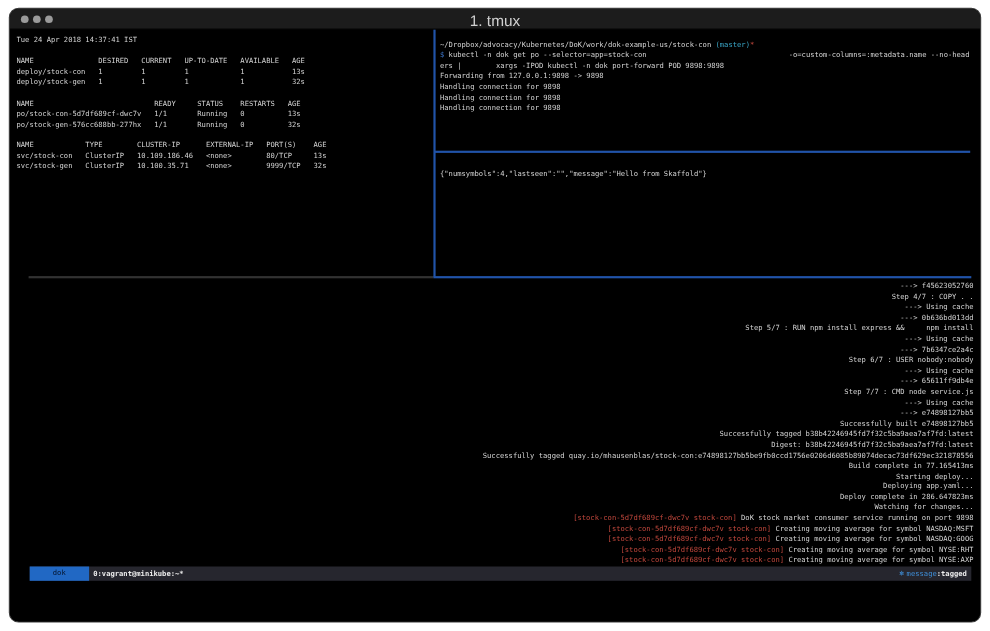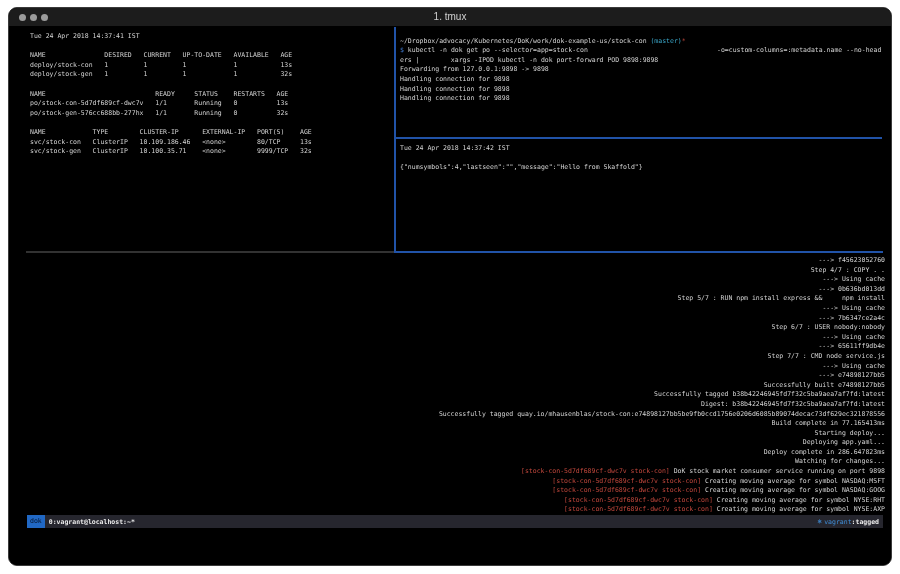--- a/index.html
+++ b/index.html
@@ -17,39 +17,39 @@
   html,body{margin:0;padding:0;}
   body{width:900px;height:574px;background:#ffffff;position:relative;overflow:hidden;
        font-family:"DejaVu Sans Mono",monospace;}
   .window{position:absolute;left:8px;top:7px;width:884px;height:559px;background:#000000;
           border:1px solid #3a3a3a;border-radius:9px;overflow:hidden;}
   .titlebar{position:absolute;left:0;top:0;width:100%;height:19px;background:#1c1c1c;
             border-bottom:1px solid #000;}
   .dots{position:absolute;left:10px;top:6px;display:flex;gap:4px;}
   .dot{width:7px;height:7px;border-radius:50%;background:#9b9b9b;display:inline-block;}
   .title{position:absolute;left:0;top:3px;width:100%;text-align:center;color:#d0d0d0;
-         font-family:"Liberation Sans",sans-serif;font-size:10px;}
+         font-family:"Liberation Sans",sans-serif;font-size:14px;}
   .terminal{position:absolute;left:0;top:19px;right:0;bottom:0;background:#000;}
   pre.pane{position:absolute;margin:0;font-size:6.5px;color:var(--terminal-text);}
   .tline{white-space:pre;height:9.6px;line-height:9.6px;}
   .c-cyan{color:var(--git-branch-cyan);}
   .c-red{color:var(--log-prefix-red);}
   .c-blue{color:var(--prompt-blue);}
   
-  .pane-top-left{left:21px;top:5px;width:362px;height:224px;overflow:hidden;}
+  .pane-top-left{left:6px;top:5px;width:362px;height:224px;overflow:hidden;}
   .pane-top-right-upper{left:391px;top:0;width:482px;height:100px;overflow:hidden;}
   .pane-top-right-lower{left:391px;top:117px;width:482px;height:105px;overflow:hidden;}
   .pane-bottom{left:21px;top:229px;width:855px;height:258px;overflow:hidden;text-align:right;}
   .vborder{position:absolute;left:385px;top:0px;width:2px;height:225px;background:var(--pane-border-active);}
   .hborder-right-mid{position:absolute;left:386px;top:110px;width:487px;height:2px;background:var(--pane-border-active);}
   .hborder-bottom-left{position:absolute;left:17px;top:224px;width:368px;height:1.5px;background:var(--pane-border-inactive);}
   .hborder-bottom-right{position:absolute;left:385px;top:224px;width:489px;height:2px;background:var(--pane-border-active);}
   .statusbar{position:absolute;left:18px;top:488px;width:856px;height:13px;background:var(--status-bar-bg);
              display:flex;align-items:center;font-size:6.5px;color:#e6e6e6;}
-  .session-badge{background:var(--status-session-bg);color:#04132b;padding:0 3px;height:13px;
+  .session-badge{background:var(--status-session-bg);color:#04132b;padding:0 21px;height:13px;
                  line-height:13px;display:inline-block;}
   .winlabel{margin-left:4px;font-weight:bold;color:#ececec;white-space:pre;}
   .sb-spacer{flex:1;}
   .k8s-icon{color:var(--kube-blue);margin-right:2px;font-size:8px;line-height:13px;}
   .ctx{color:var(--kube-blue);}
   .ns{color:#ececec;font-weight:bold;margin-right:4px;white-space:pre;}
 </style>
 </head>
 <body>
 
@@ -65,29 +65,29 @@
 
   <div class="terminal">
     <pre class="pane pane-top-left"><div class="tline"><span>Tue 24 Apr 2018 14:37:41 IST</span></div><div class="tline"> </div><div class="tline"><span>NAME               DESIRED   CURRENT   UP-TO-DATE   AVAILABLE   AGE</span></div><div class="tline"><span>deploy/stock-con   1         1         1            1           13s</span></div><div class="tline"><span>deploy/stock-gen   1         1         1            1           32s</span></div><div class="tline"> </div><div class="tline"><span>NAME                            READY     STATUS    RESTARTS   AGE</span></div><div class="tline"><span>po/stock-con-5d7df689cf-dwc7v   1/1       Running   0          13s</span></div><div class="tline"><span>po/stock-gen-576cc688bb-277hx   1/1       Running   0          32s</span></div><div class="tline"> </div><div class="tline"><span>NAME            TYPE        CLUSTER-IP      EXTERNAL-IP   PORT(S)    AGE</span></div><div class="tline"><span>svc/stock-con   ClusterIP   10.109.186.46   &lt;none&gt;        80/TCP     13s</span></div><div class="tline"><span>svc/stock-gen   ClusterIP   10.100.35.71    &lt;none&gt;        9999/TCP   32s</span></div></pre>
 
     <div class="vborder"></div>
 
     <pre class="pane pane-top-right-upper"><div class="tline"> </div><div class="tline"><span>~/Dropbox/advocacy/Kubernetes/DoK/work/dok-example-us/stock-con </span><span class="c-cyan">(master)</span><span class="c-red">*</span></div><div class="tline"><span class="c-blue">$</span><span> kubectl -n dok get po --selector=app=stock-con                                 -o=custom-columns=:metadata.name --no-head</span></div><div class="tline"><span>ers |        xargs -IPOD kubectl -n dok port-forward POD 9898:9898</span></div><div class="tline"><span>Forwarding from 127.0.0.1:9898 -&gt; 9898</span></div><div class="tline"><span>Handling connection for 9898</span></div><div class="tline"><span>Handling connection for 9898</span></div><div class="tline"><span>Handling connection for 9898</span></div></pre>
 
     <div class="hborder-right-mid"></div>
 
-    <pre class="pane pane-top-right-lower"><div class="tline"><span>Tue 24 Apr 2018 14:37:42 IST</span></div><div class="tline"> </div><div class="tline"><span>{"numsymbols":4,"lastseen":"","message":"Hello from Skaffold"}</span></div></pre>
+    <pre class="pane pane-top-right-lower"><div class="tline"> </div><div class="tline"><span>{"numsymbols":4,"lastseen":"","message":"Hello from Skaffold"}</span></div></pre>
 
     <div class="hborder-bottom-left"></div>
     <div class="hborder-bottom-right"></div>
 
     <pre class="pane pane-bottom"><div class="tline"><span> ---&gt; f45623052760</span></div><div class="tline"><span>Step 4/7 : COPY . .</span></div><div class="tline"><span> ---&gt; Using cache</span></div><div class="tline"><span> ---&gt; 0b636bd013dd</span></div><div class="tline"><span>Step 5/7 : RUN npm install express &amp;&amp;     npm install</span></div><div class="tline"><span> ---&gt; Using cache</span></div><div class="tline"><span> ---&gt; 7b6347ce2a4c</span></div><div class="tline"><span>Step 6/7 : USER nobody:nobody</span></div><div class="tline"><span> ---&gt; Using cache</span></div><div class="tline"><span> ---&gt; 65611ff9db4e</span></div><div class="tline"><span>Step 7/7 : CMD node service.js</span></div><div class="tline"><span> ---&gt; Using cache</span></div><div class="tline"><span> ---&gt; e74898127bb5</span></div><div class="tline"><span>Successfully built e74898127bb5</span></div><div class="tline"><span>Successfully tagged b38b42246945fd7f32c5ba9aea7af7fd:latest</span></div><div class="tline"><span>Digest: b38b42246945fd7f32c5ba9aea7af7fd:latest</span></div><div class="tline"><span>Successfully tagged quay.io/mhausenblas/stock-con:e74898127bb5be9fb0ccd1756e0206d6085b89074decac73df629ec321878556</span></div><div class="tline"><span>Build complete in 77.165413ms</span></div><div class="tline"><span>Starting deploy...</span></div><div class="tline"><span>Deploying app.yaml...</span></div><div class="tline"><span>Deploy complete in 286.647823ms</span></div><div class="tline"><span>Watching for changes...</span></div><div class="tline"><span class="c-red">[stock-con-5d7df689cf-dwc7v stock-con]</span><span> DoK stock market consumer service running on port 9898</span></div><div class="tline"><span class="c-red">[stock-con-5d7df689cf-dwc7v stock-con]</span><span> Creating moving average for symbol NASDAQ:MSFT</span></div><div class="tline"><span class="c-red">[stock-con-5d7df689cf-dwc7v stock-con]</span><span> Creating moving average for symbol NASDAQ:GOOG</span></div><div class="tline"><span class="c-red">[stock-con-5d7df689cf-dwc7v stock-con]</span><span> Creating moving average for symbol NYSE:RHT</span></div><div class="tline"><span class="c-red">[stock-con-5d7df689cf-dwc7v stock-con]</span><span> Creating moving average for symbol NYSE:AXP</span></div></pre>
 
     <div class="statusbar">
       <span class="session-badge">dok</span>
-      <span class="winlabel">0:vagrant@localhost:~*</span>
+      <span class="winlabel">0:vagrant@minikube:~*</span>
       <span class="sb-spacer"></span>
       <span class="k8s-icon">⎈</span>
-      <span class="ctx">vagrant</span>
+      <span class="ctx">message</span>
       <span class="ns">:tagged</span>
     </div>
   </div>
 </div>
 
 </body></html>

